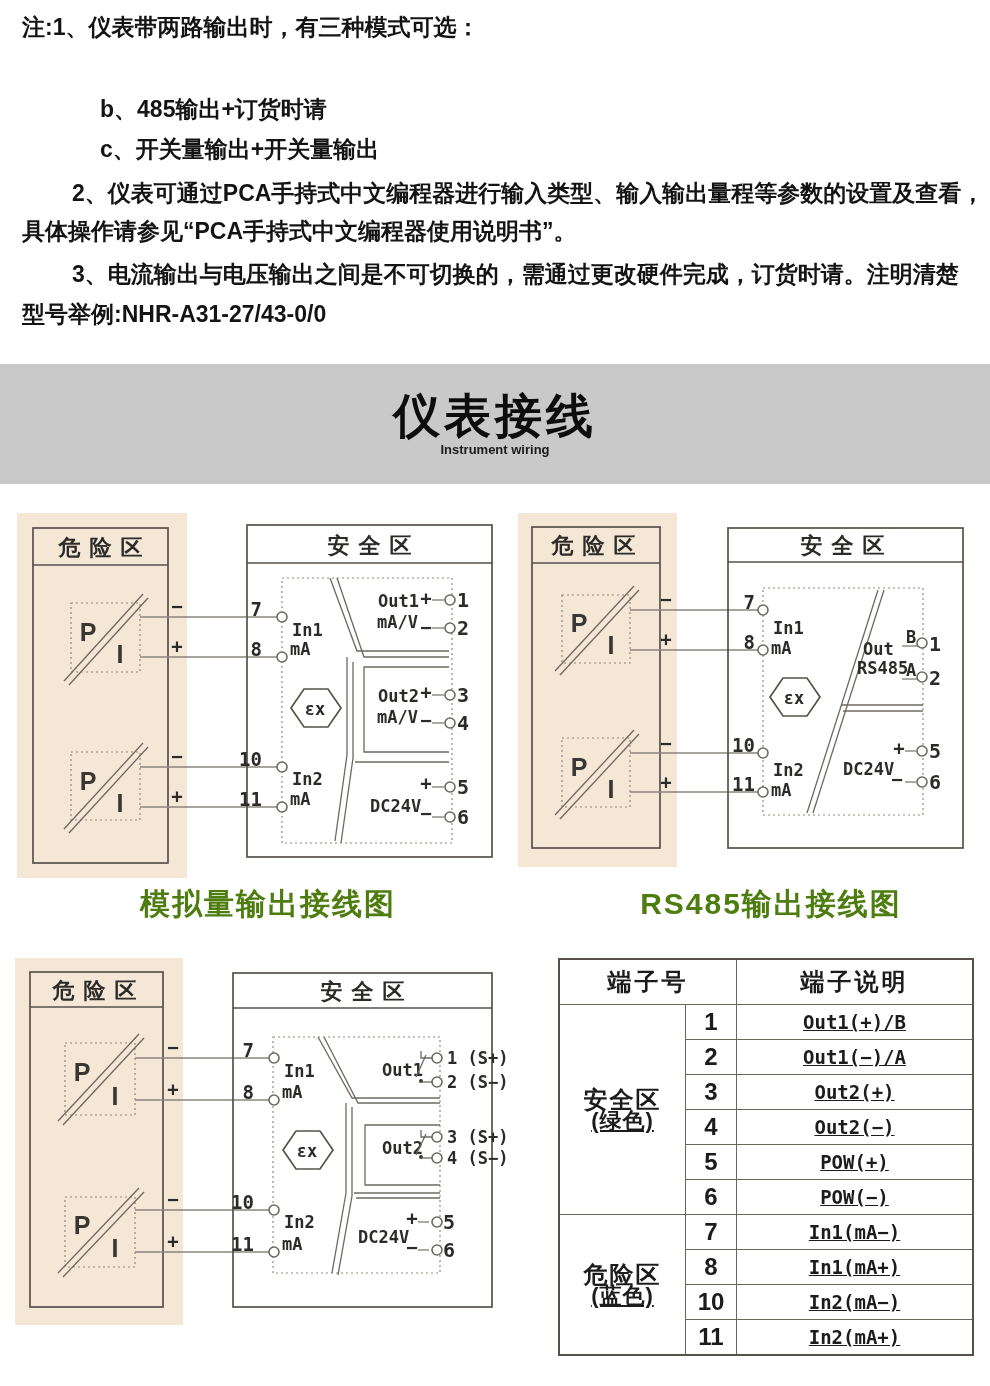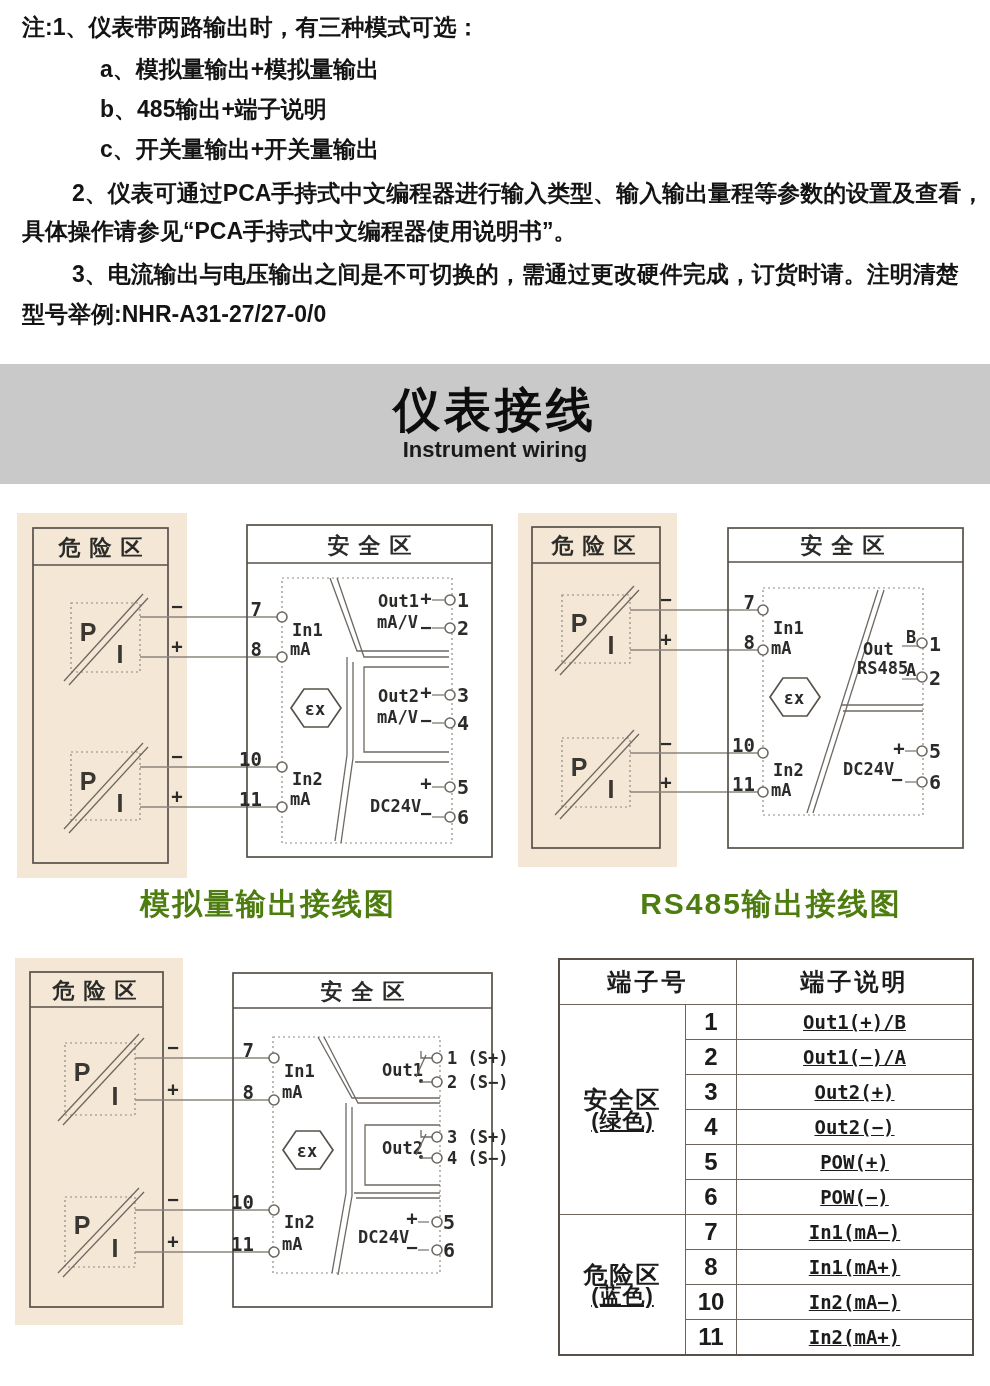--- a/index.html
+++ b/index.html
@@ -2,21 +2,21 @@
 <html><head>
 <meta charset="utf-8">
 <style>
   html,body{margin:0;padding:0;background:#fff;}
   .page{position:relative;width:990px;height:1386px;background:#ffffff;overflow:hidden;
         font-family:"Liberation Sans",sans-serif;color:#161616;}
   .note-line{position:absolute;font-size:23px;font-weight:600;white-space:nowrap;color:#141414;}
   .banner{position:absolute;left:0;top:364px;width:990px;height:120px;background:#c9c9c9;
           display:flex;flex-direction:column;align-items:center;justify-content:center;}
   .banner-title{font-size:47px;font-weight:700;letter-spacing:4px;color:#0d0d0d;line-height:1.05;}
-  .banner-sub{font-size:22px;font-weight:600;color:#1a1a1a;margin-top:2px;}
+  .banner-sub{font-size:13px;font-weight:600;color:#1a1a1a;margin-top:2px;}
   .dia{position:absolute;}
   .caption{position:absolute;font-size:30px;font-weight:700;letter-spacing:2px;color:#4d7c0f;
            text-align:center;white-space:nowrap;}
   
   .ln{stroke:#57514a;stroke-width:1.7;fill:none;}
   .ln2{stroke:#6e6862;stroke-width:1.3;fill:none;}
   .wire{stroke:#8a847d;stroke-width:1.4;fill:none;}
   .dot{stroke:#8f897f;stroke-width:1.2;stroke-dasharray:2 3;fill:none;}
   .circ{fill:#ffffff;stroke:#6e6862;stroke-width:1.6;}
   .pivot{fill:#3a3733;}
@@ -38,27 +38,26 @@
   .desc-cell{width:235px;font:700 19px "DejaVu Sans Mono",monospace;text-decoration:underline;}
   .group-cell{width:125px;font-size:24px;font-weight:600;letter-spacing:2px;line-height:1.0;}
   .group-cell .sub{display:block;font-size:22px;letter-spacing:1px;margin-top:-2px;text-decoration:underline;}
 </style>
 </head>
 <body>
 
 <div class="page">
 
   <div class="note-line" style="left:22px;top:12px">注:1、仪表带两路输出时，有三种模式可选：</div>
-  <div class="note-line" style="left:100px;top:54px">a、模拟量输出+模拟量输出</div>
-  <div class="note-line" style="left:100px;top:94px">b、485输出+端子说明</div>
+  <div class="note-line" style="left:100px;top:94px">b、485输出+订货时请</div>
   <div class="note-line" style="left:100px;top:134px">c、开关量输出+开关量输出</div>
   <div class="note-line" style="left:72px;top:178px">2、仪表可通过PCA手持式中文编程器进行输入类型、输入输出量程等参数的设置及查看，</div>
   <div class="note-line" style="left:22px;top:216px">具体操作请参见“PCA手持式中文编程器使用说明书”。</div>
   <div class="note-line" style="left:72px;top:259px">3、电流输出与电压输出之间是不可切换的，需通过更改硬件完成，订货时请。注明清楚</div>
-  <div class="note-line" style="left:22px;top:299px">型号举例:NHR-A31-27/27-0/0</div>
+  <div class="note-line" style="left:22px;top:299px">型号举例:NHR-A31-27/43-0/0</div>
 
   <div class="banner">
     <div class="banner-title">仪表接线</div>
     <div class="banner-sub">Instrument wiring</div>
   </div>
 
   <svg class="dia" style="left:8px;top:505px" width="490" height="420" viewBox="0 0 490 420">
     <rect x="9" y="8" width="170" height="365" fill="#f5e7d5"></rect>
     <g>
       <rect class="ln" x="25" y="23" width="135" height="335"></rect>

